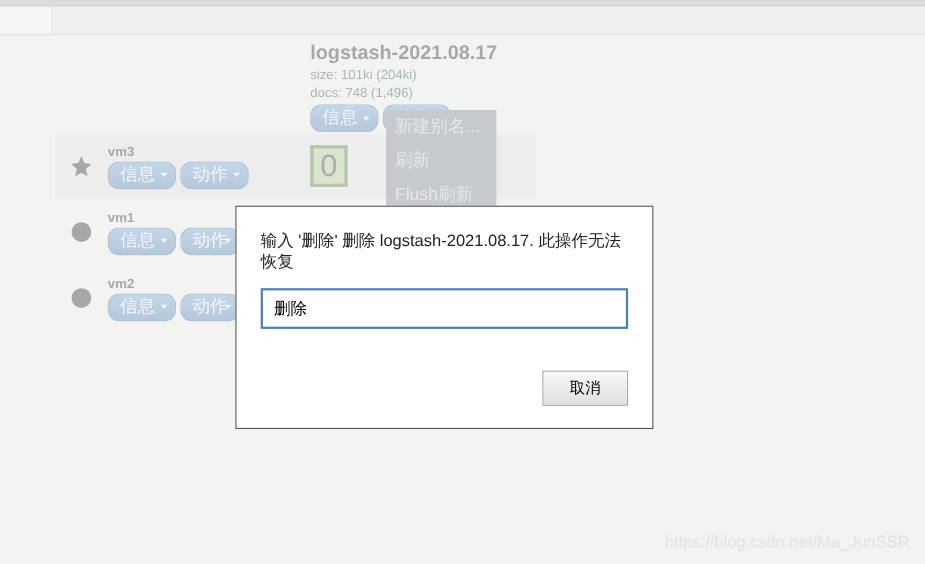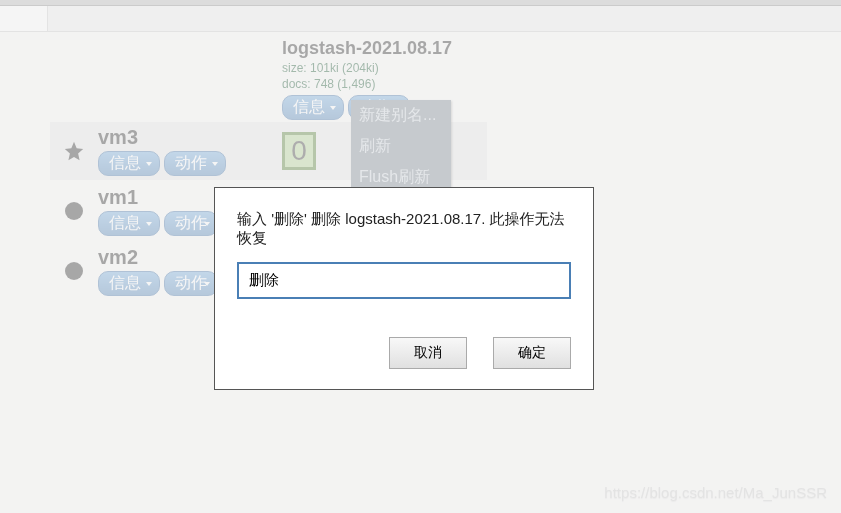--- a/index.html
+++ b/index.html
@@ -94,21 +94,21 @@
       width: 48px;
       display: flex;
       justify-content: center;
       font-size: 22px;
     }
     .node-info {
       padding-left: 0;
       width: 170px;
     }
     .node-name {
-      font-size: 20px;
+      font-size: 12px;
       font-weight: bold;
       color: #222;
     }
     .node-pills {
       display: flex;
       gap: 4px;
       margin-top: 2px;
     }
     .shard-box {
       width: 34px;
@@ -268,17 +268,16 @@
 </div>
 
 <div class="overlay"></div>
 <div class="dialog">
   <div class="dialog-body">
     <div class="dialog-text">输入 '删除'  删除 logstash-2021.08.17. 此操作无法恢复</div>
     <input class="dialog-input" type="text" value="删除" style="">
   </div>
   <div class="dialog-footer">
     <button class="btn">取消</button>
-    <button class="btn">确定</button>
   </div>
 </div>
 
 <div class="watermark">https://blog.csdn.net/Ma_JunSSR</div>
 
 </body></html>

